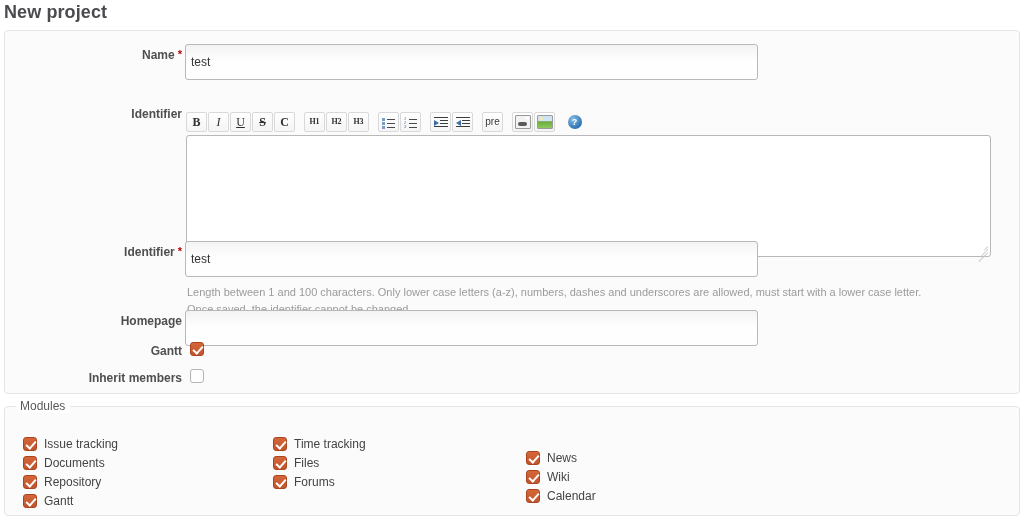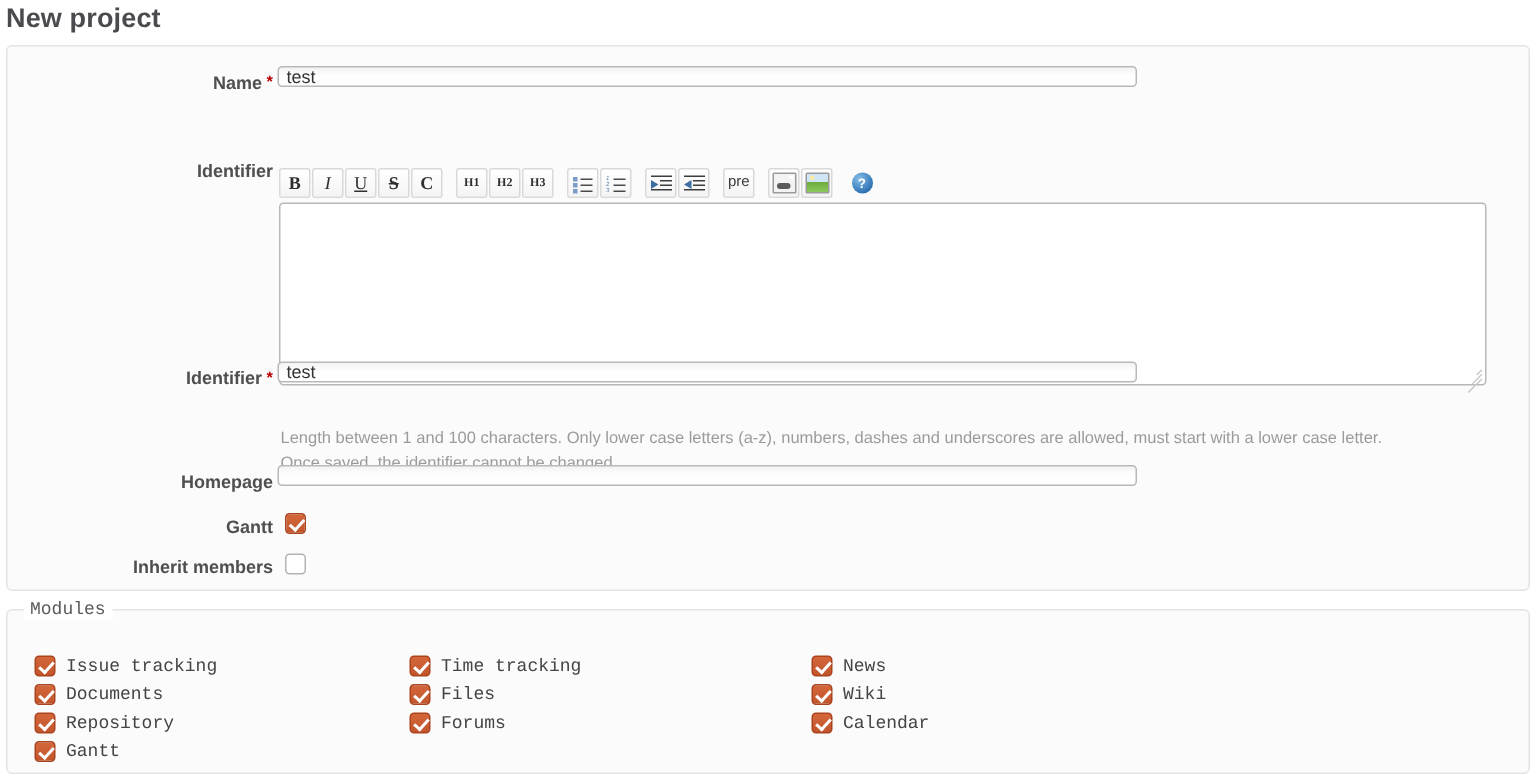--- a/index.html
+++ b/index.html
@@ -39,21 +39,20 @@
     top: 30px;
     width: 1016px;
     height: 364px;
   }
   .box-modules {
     position: absolute;
     left: 4px;
     top: 406px;
     width: 1016px;
     height: 110px;
-    font-family: Liberation Mono, monospace;
   }
   .legend {
     position: absolute;
     left: 11px;
     top: -8px;
     background: #ffffff;
     padding: 0 5px 0 4px;
     font-size: 12px;
     color: #5a5a5a;
     line-height: 14px;
@@ -78,21 +77,21 @@
     color: #bb0000;
     font-weight: bold;
     font-size: 11px;
     margin-left: 3px;
     vertical-align: 1px;
   }
 
   .txt {
     position: absolute;
     box-sizing: border-box;
-    height: 14px;
+    height: 36px;
     border: 1px solid #b8b8b8;
     border-radius: 3px;
     background: #fefefe;
     background-image: linear-gradient(to bottom, #f3f3f3 0%, #fefefe 45%, #fefefe 100%);
     font-family: "Liberation Sans", sans-serif;
     font-size: 12px;
     color: #333333;
     padding: 0 5px;
     outline: none;
   }
@@ -371,21 +370,21 @@
       </div>
       <div class="mod-item">
         <span class="cb on"></span>
         <span>Files</span>
       </div>
       <div class="mod-item">
         <span class="cb on"></span>
         <span>Forums</span>
       </div>
     </div>
-  <div class="mod-col" style="left:536px;">
+  <div class="mod-col" style="left:521px;margin-top:14px;">
       <div class="mod-item">
         <span class="cb on"></span>
         <span>News</span>
       </div>
       <div class="mod-item">
         <span class="cb on"></span>
         <span>Wiki</span>
       </div>
       <div class="mod-item">
         <span class="cb on"></span>

